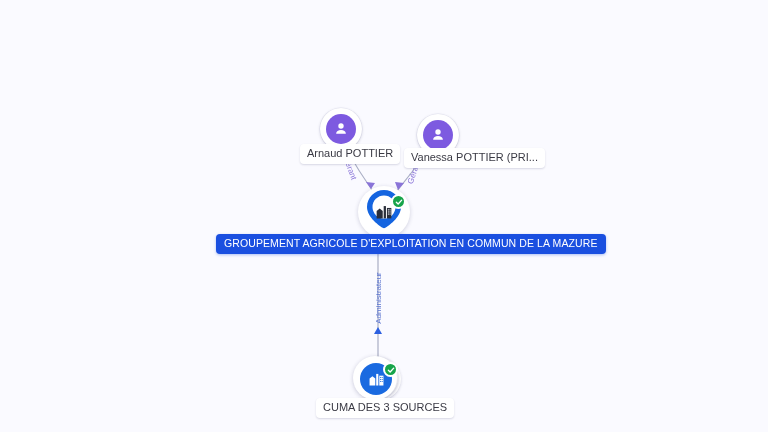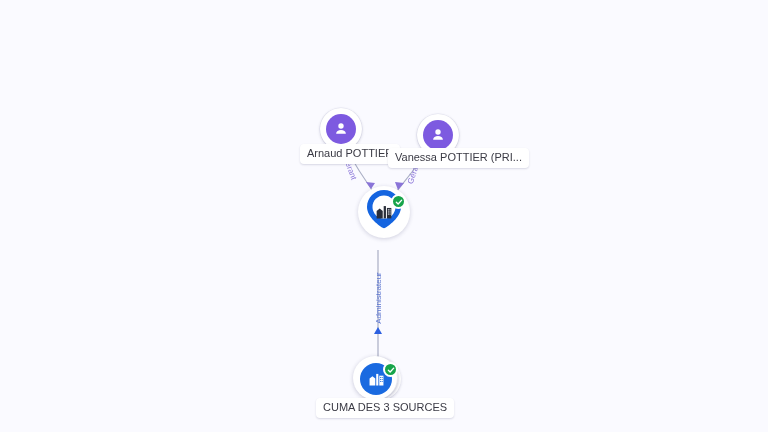--- a/index.html
+++ b/index.html
@@ -197,21 +197,21 @@
   <div class="node" style="left:438px; top:135px;">
     <div class="person-ring">
       <div class="person-avatar">
         <svg width="18" height="18" viewBox="0 0 24 24" fill="#ffffff">
           <circle cx="12" cy="8" r="3.6"></circle>
           <path d="M12 13.2c-3.6 0-6.4 2.1-6.4 4.3v0.9h12.8v-0.9c0-2.2-2.8-4.3-6.4-4.3z"></path>
         </svg>
       </div>
     </div>
   </div>
-  <div class="label-white" style="left:388px; top:148px;">Vanessa POTTIER (PRI...</div>
+  <div class="label-white" style="left:404px; top:148px;">Vanessa POTTIER (PRI...</div>
 
   <div class="node" style="left:384px; top:212px;">
     <div class="pin-halo"></div>
     <div class="pin-shape">
       <svg width="44" height="44" viewBox="0 0 44 44">
         <path d="M22 3C12.6 3 5 10.6 5 20c0 10.6 13.2 19.3 15.7 20.8a2.3 2.3 0 0 0 2.6 0C25.8 39.3 39 30.6 39 20 39 10.6 31.4 3 22 3z" fill="#1565e0"></path>
         <circle cx="22" cy="20" r="11.5" fill="#ffffff"></circle>
       </svg>
     </div>
     <div style="position:absolute; left:-9px; top:-9px; width:18px; height:18px;">
@@ -226,20 +226,21 @@
         <rect x="17.2" y="14.0" width="1.3" height="1.5" fill="#fafaff"></rect>
         <rect x="19.4" y="14.0" width="1.3" height="1.5" fill="#fafaff"></rect>
       </svg>
     </div>
     <div class="verified-badge" style="left:7px; top:-18px;">
       <svg width="8" height="8" viewBox="0 0 24 24" fill="none" stroke="#ffffff" stroke-width="4" stroke-linecap="round" stroke-linejoin="round">
         <polyline points="4,12.5 9.5,18 20,6.5"></polyline>
       </svg>
     </div>
   </div>
+  <div class="label-blue" style="left:216px; top:234px;">GROUPEMENT AGRICOLE D'EXPLOITATION EN COMMUN DE LA MAZURE</div>
 
   <div class="node" style="left:376px; top:379px;">
     <div class="stack-card c1"></div>
     <div class="stack-card c2"></div>
     <div class="stack-card c3"></div>
     <div class="circle-company">
       <div>
         <svg width="17" height="17" viewBox="0 0 24 24" fill="#ffffff">
           <path d="M2.2 20.5h8.1v-9.9L6.3 7.4 2.2 10.6z"></path>
           <rect x="11.6" y="4.1" width="3.0" height="16.4"></rect>

